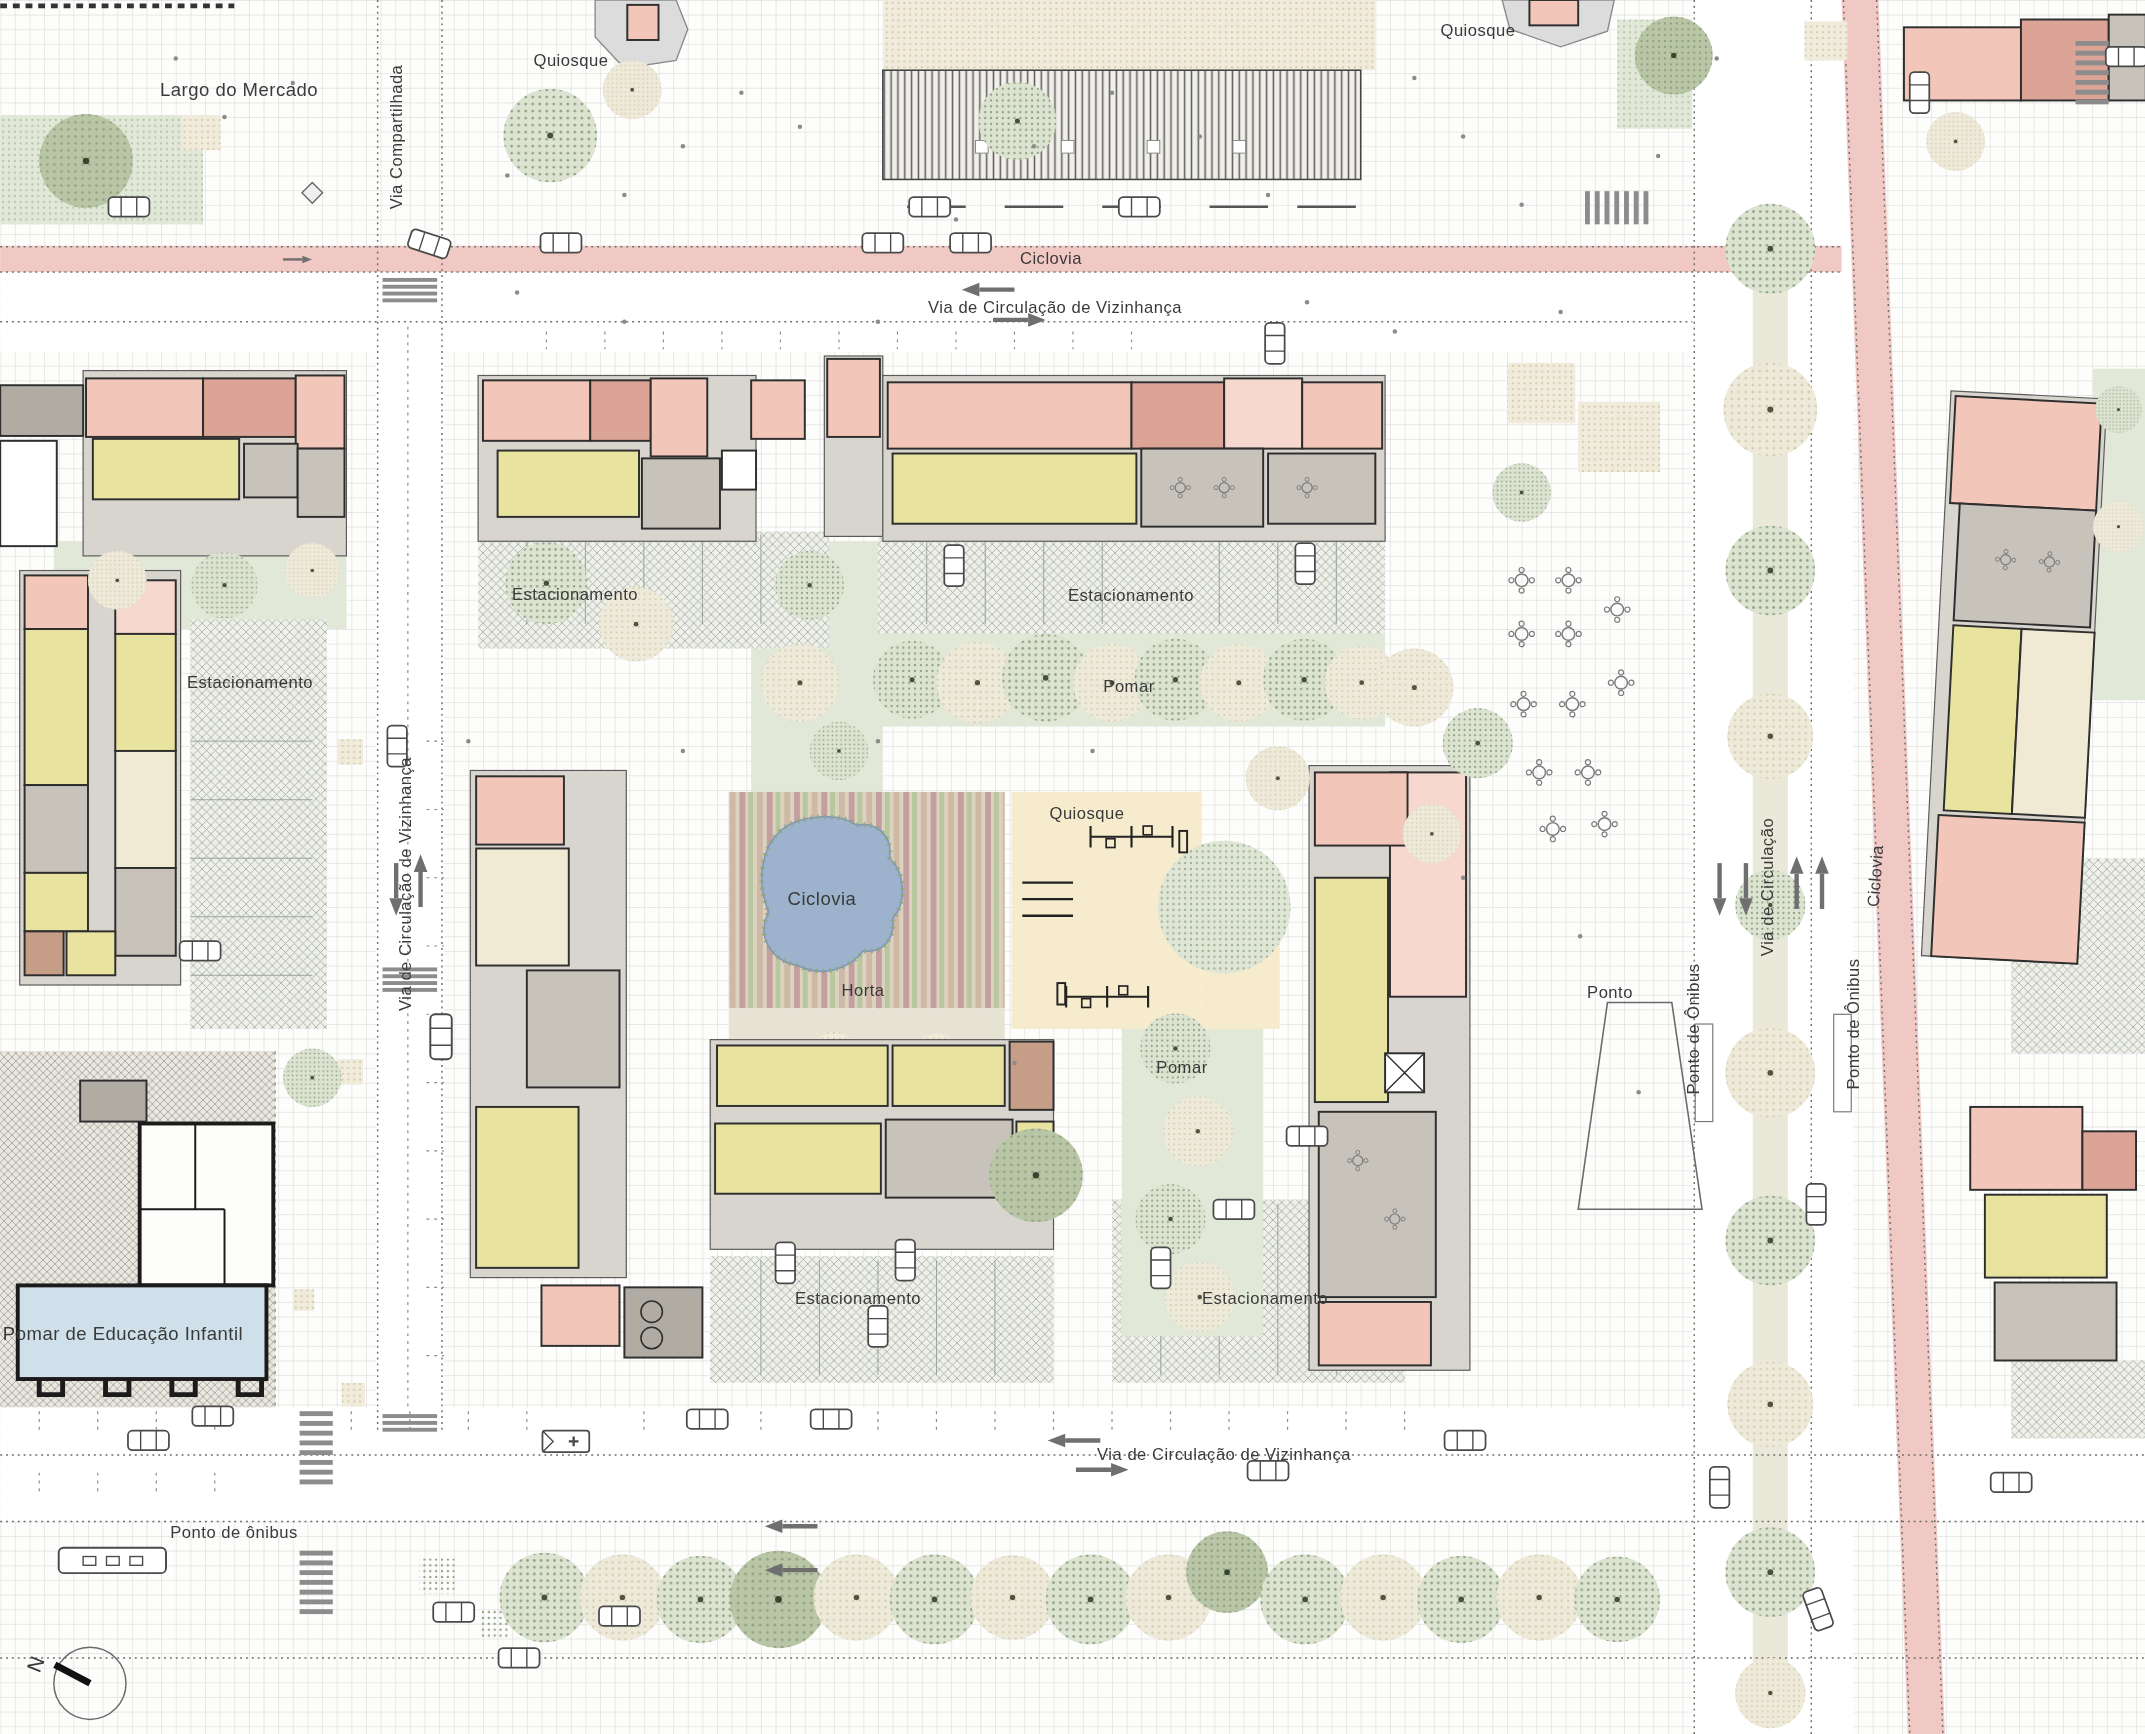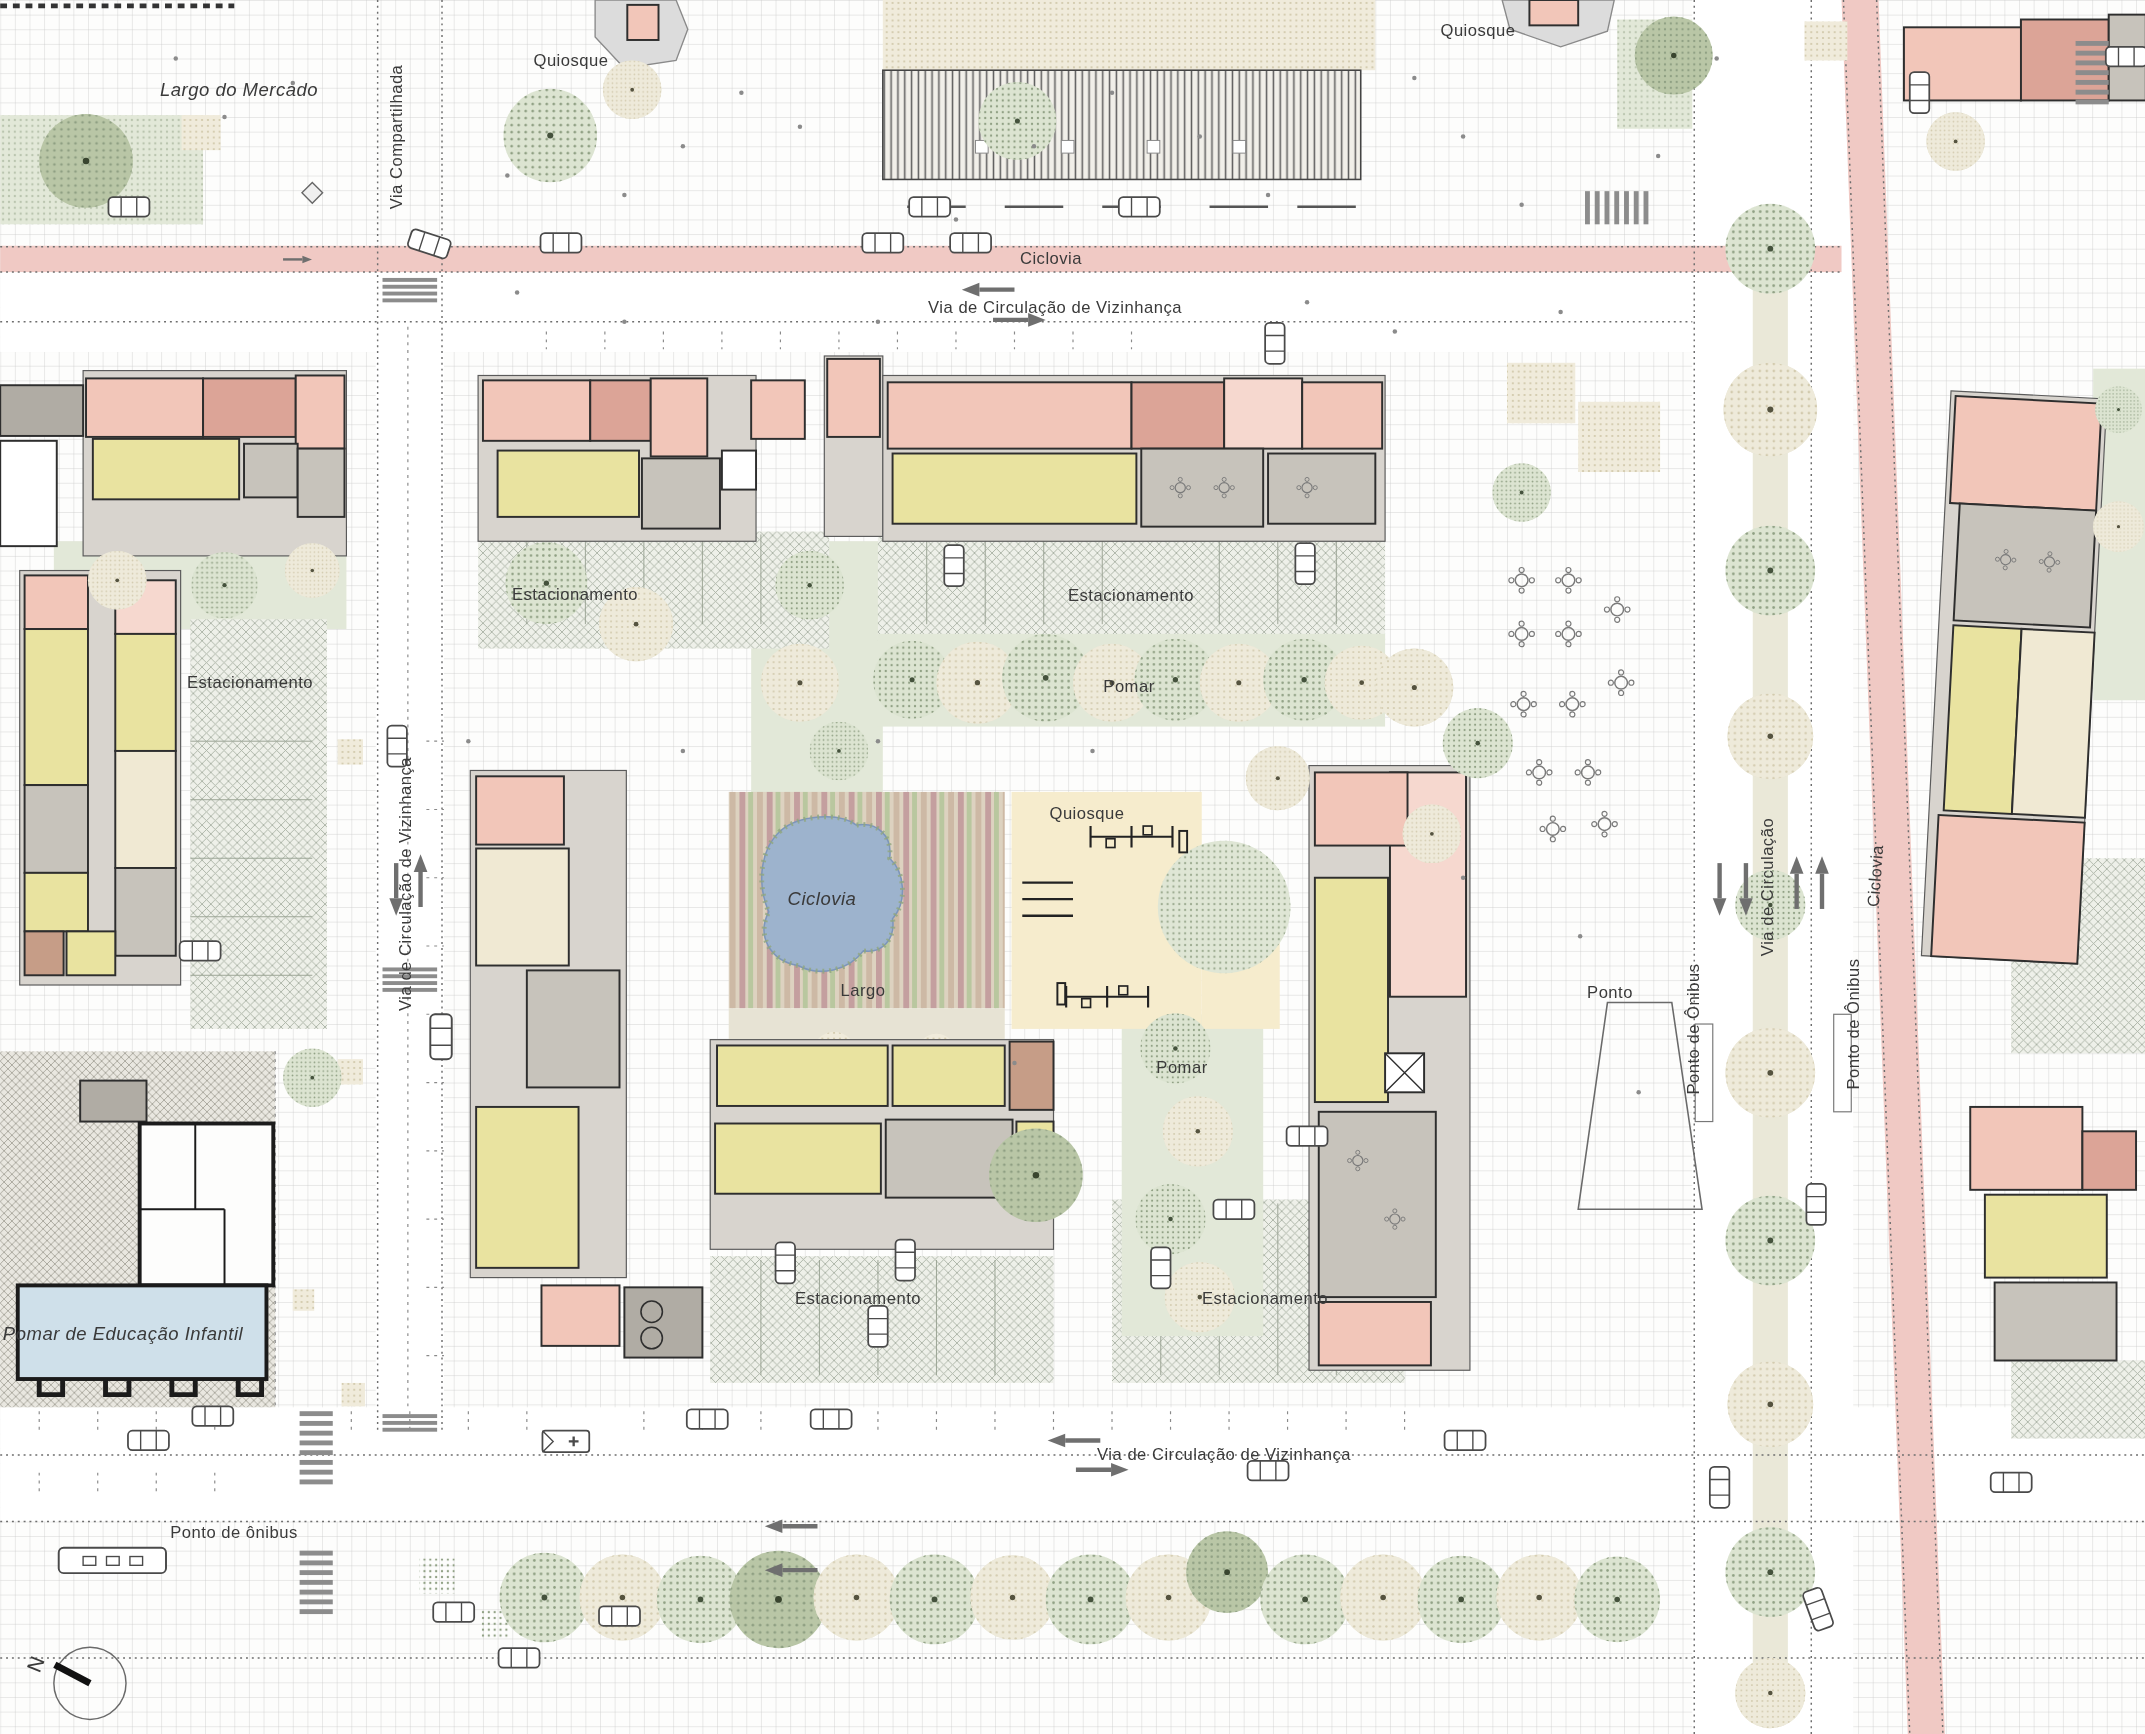--- a/index.html
+++ b/index.html
@@ -1,21 +1,21 @@
 <!DOCTYPE html>
 <html><head>
 <meta charset="utf-8">
 <style>
   html,body{margin:0;padding:0;background:#fff;}
   #plan{position:relative;width:2146px;height:1735px;background:#fff;overflow:hidden;
         font-family:"Liberation Sans",sans-serif;}
   #plan svg{position:absolute;left:0;top:0;}
   .lbl{position:absolute;white-space:nowrap;color:#3a3a3a;font-size:16.6px;letter-spacing:0.5px;
        transform:translate(-50%,-50%) rotate(var(--r,0deg));transform-origin:center;}
-  .lbl.big{font-size:18.5px;font-style:italic;}
+  .lbl.big{font-size:18.5px;}
   .lbl.n{font-size:20.5px;}
   
   .w1{fill:#f2c6b9}.w2{fill:#dca497}.w3{fill:#f6d8cf}.w4{fill:#e9e3a0}
   .w5{fill:#c7c3bb}.w6{fill:#b0aca4}.w7{fill:#f0e9d3}.w8{fill:#c69d87}.wb{fill:#cfe0ea}
   .ol{stroke:#2e2e2e;stroke-width:2}
   .rf{fill:#d8d4ce;stroke:#5a5a5a;stroke-width:1.2}
   .dash{stroke:#6e6e6e;stroke-width:1.5;stroke-dasharray:2 4;fill:none}
   .dash2{stroke:#8a8a8a;stroke-width:1.2;stroke-dasharray:3 5;fill:none}
   .stall{stroke:#9aa394;stroke-width:1;fill:none}
   .zeb{fill:#8c8c8c}
@@ -584,21 +584,21 @@
 <div class="lbl" style="left:571px;top:61px">Quiosque</div>
 <div class="lbl" style="left:1478px;top:31px">Quiosque</div>
 <div class="lbl" style="left:1051px;top:259px">Ciclovia</div>
 <div class="lbl" style="left:1055px;top:308px">Via de Circulação de Vizinhança</div>
 <div class="lbl" style="left:575px;top:595px">Estacionamento</div>
 <div class="lbl" style="left:1131px;top:596px">Estacionamento</div>
 <div class="lbl" style="left:1129px;top:687px">Pomar</div>
 <div class="lbl" style="left:250px;top:683px">Estacionamento</div>
 <div class="lbl" style="left:406px;top:884px;--r:-90deg">Via de Circulação de Vizinhança</div>
 <div class="lbl big" style="left:822px;top:899px">Ciclovia</div>
-<div class="lbl" style="left:863px;top:991px">Largo</div>
+<div class="lbl" style="left:863px;top:991px">Horta</div>
 <div class="lbl" style="left:1087px;top:814px">Quiosque</div>
 <div class="lbl" style="left:1182px;top:1068px">Pomar</div>
 <div class="lbl" style="left:1610px;top:993px">Ponto</div>
 <div class="lbl" style="left:1694px;top:1029px;--r:-90deg">Ponto de Ônibus</div>
 <div class="lbl" style="left:1768px;top:887px;--r:-90deg">Via de Circulação</div>
 <div class="lbl" style="left:1854px;top:1024px;--r:-90deg">Ponto de Ônibus</div>
 <div class="lbl" style="left:1876px;top:876px;--r:-86deg">Ciclovia</div>
 <div class="lbl" style="left:858px;top:1299px">Estacionamento</div>
 <div class="lbl" style="left:1265px;top:1299px">Estacionamento</div>
 <div class="lbl big" style="left:123px;top:1334px">Pomar de Educação Infantil</div>

